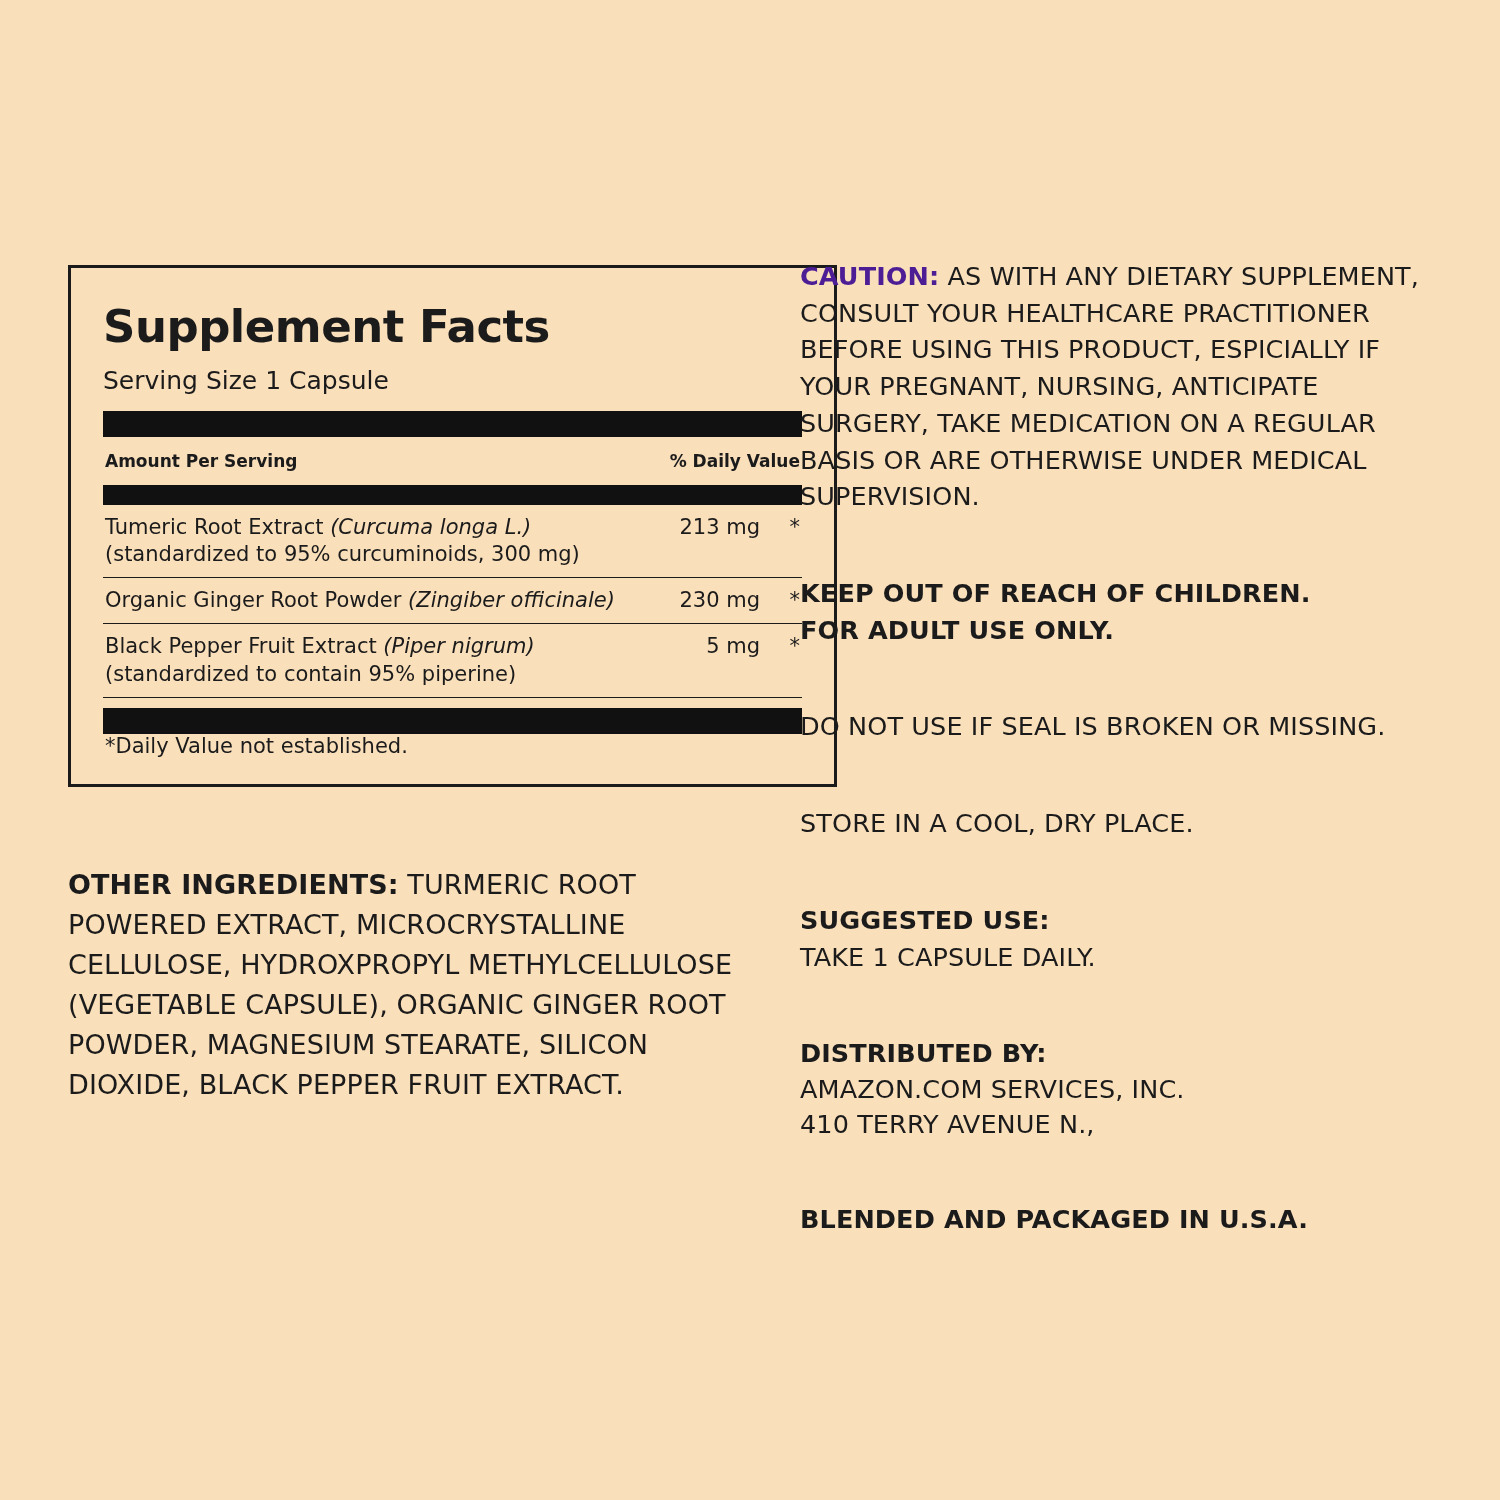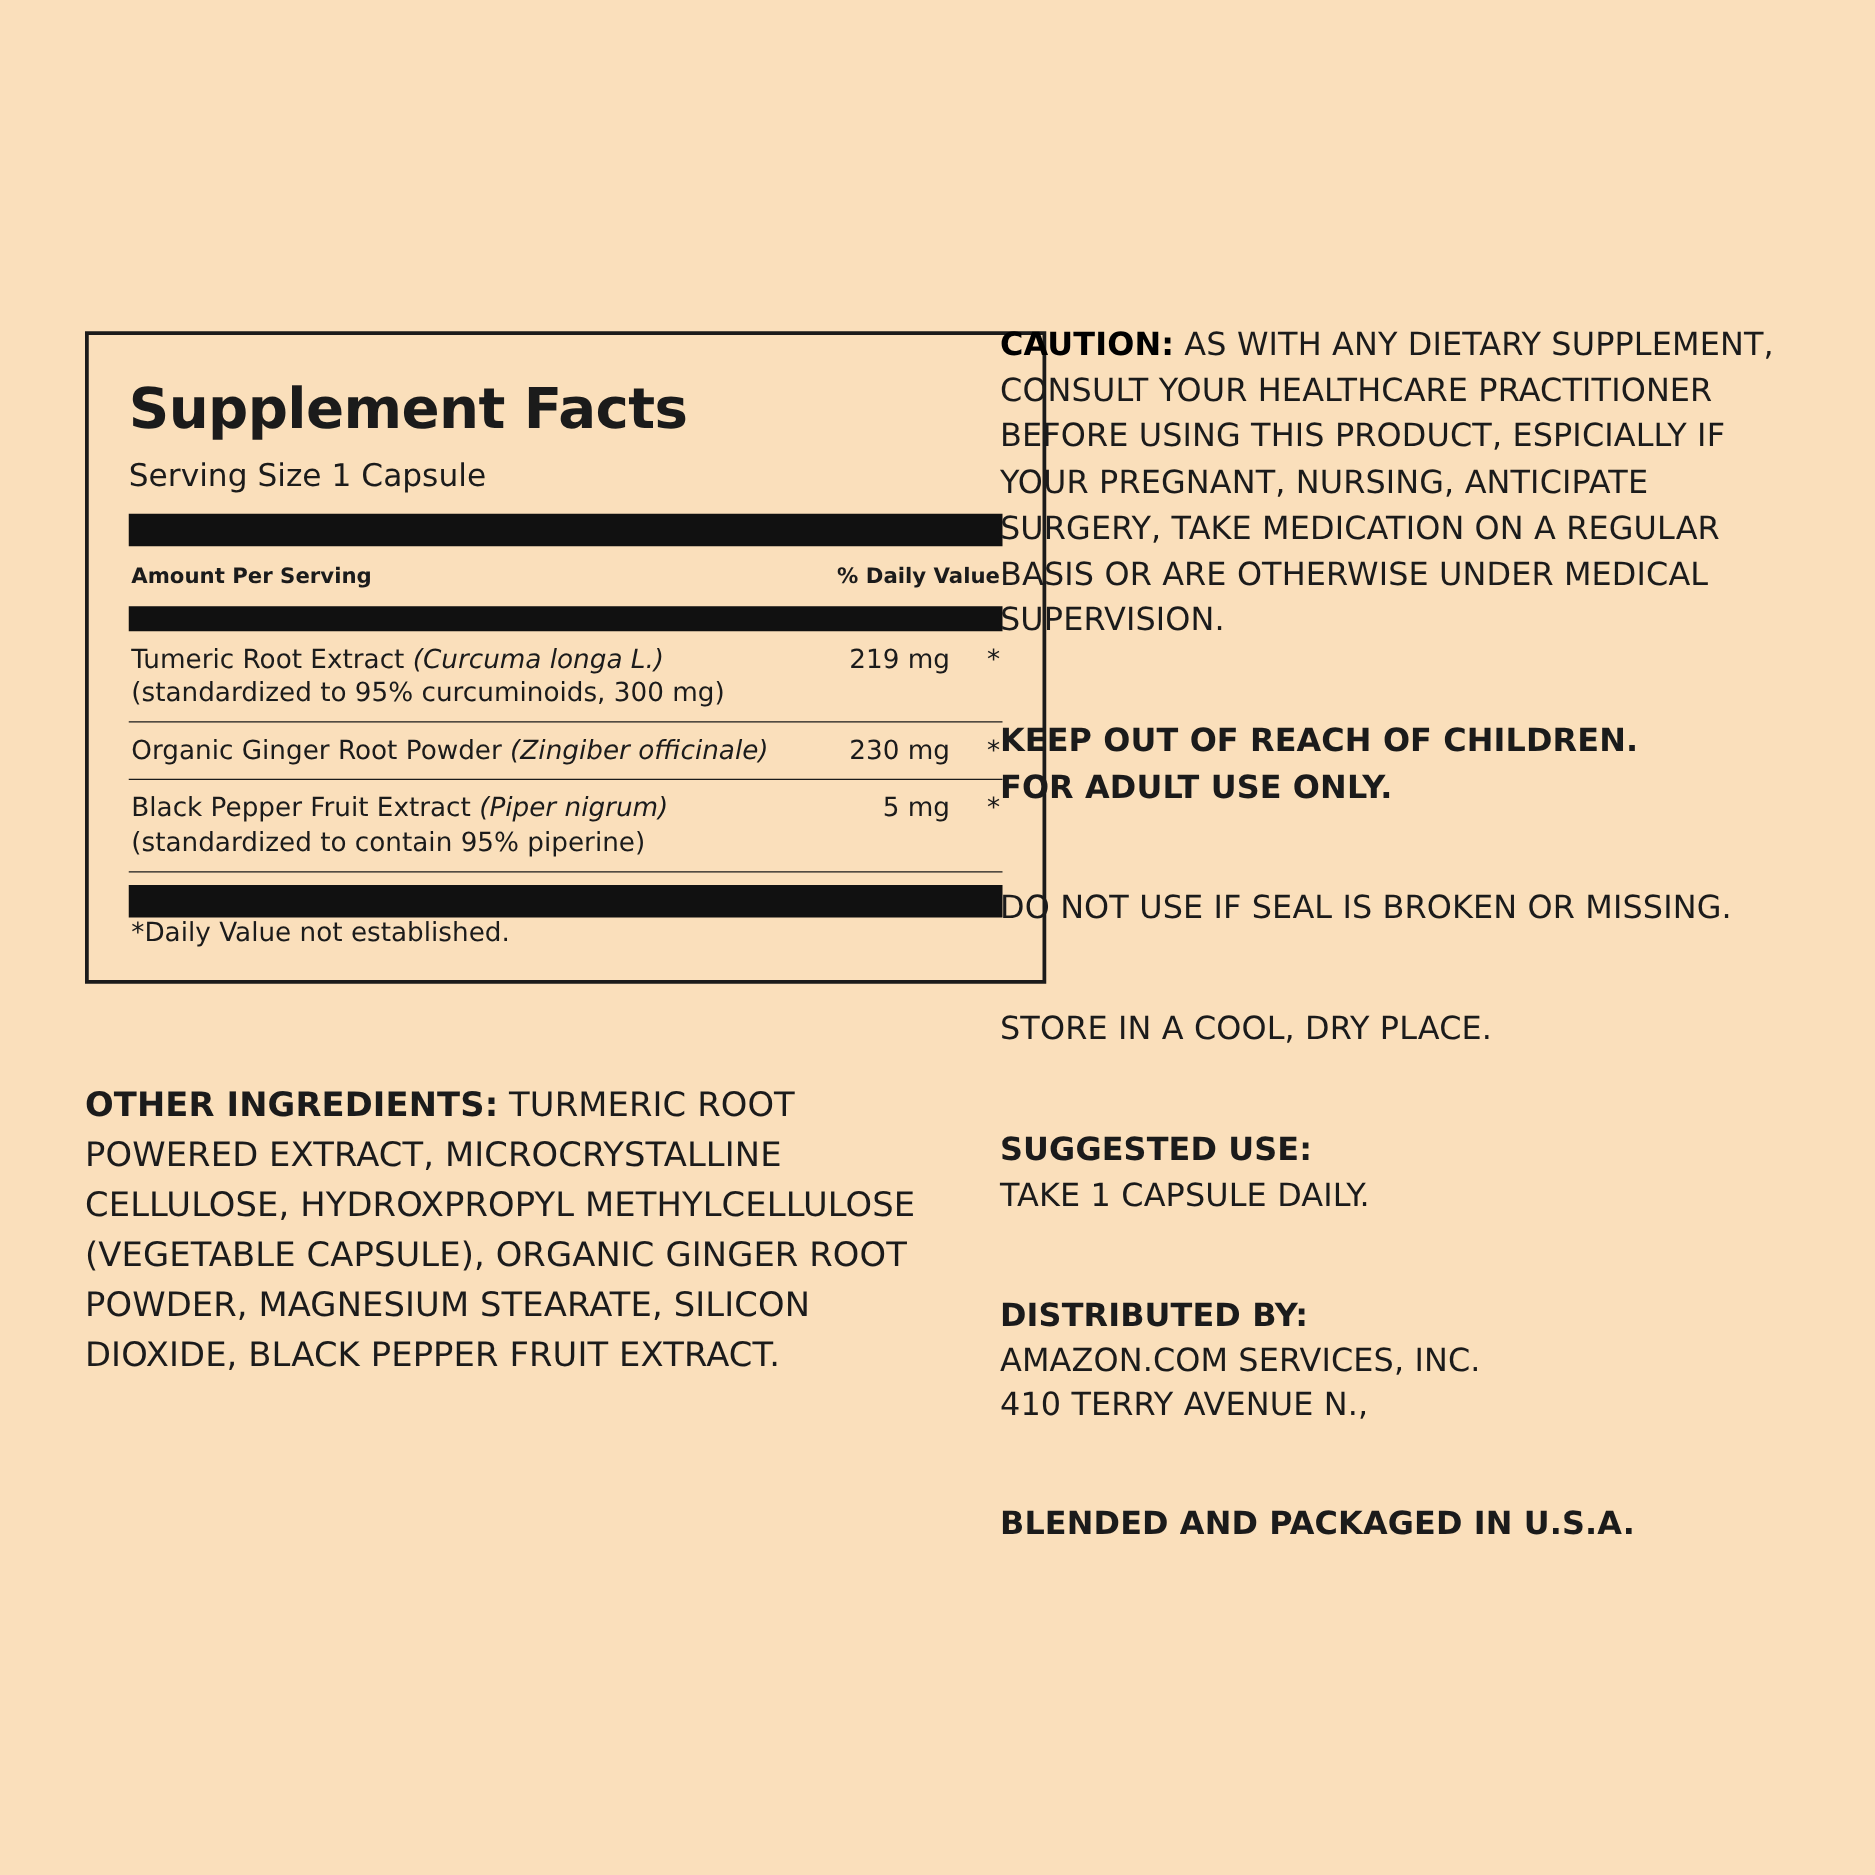--- a/index.html
+++ b/index.html
@@ -133,21 +133,21 @@
     top: 258px;
     width: 640px;
     font-size: 25.5px;
     line-height: 1.44;
     letter-spacing: 0.1px;
   }
   .right-col p {
     margin: 0;
   }
   .caution-label {
-    color: #000000;
+    color: #4c1d95;
     font-weight: bold;
   }
   .blk {
     margin-top: 60px;
   }
   .bold {
     font-weight: bold;
   }
   .addr-line {
     line-height: 1.36;
@@ -171,21 +171,21 @@
       <div class="amount-row">
         <span>Amount Per Serving</span>
         <span>% Daily Value</span>
       </div>
 
       <div class="bar-mid"></div>
 
       <div class="ing-row">
         <div class="ing-line">
           <span class="ing-name"><span>Tumeric Root Extract </span><i>(Curcuma longa L.)</i></span>
-          <span class="ing-amt">219 mg</span>
+          <span class="ing-amt">213 mg</span>
           <span class="ing-dv">*</span>
         </div>
         <div class="ing-sub">(standardized to 95% curcuminoids, 300 mg)</div>
       </div>
 
       <div class="ing-row">
         <div class="ing-line">
           <span class="ing-name"><span>Organic Ginger Root Powder </span><i>(Zingiber officinale)</i></span>
           <span class="ing-amt">230 mg</span>
           <span class="ing-dv">*</span>

